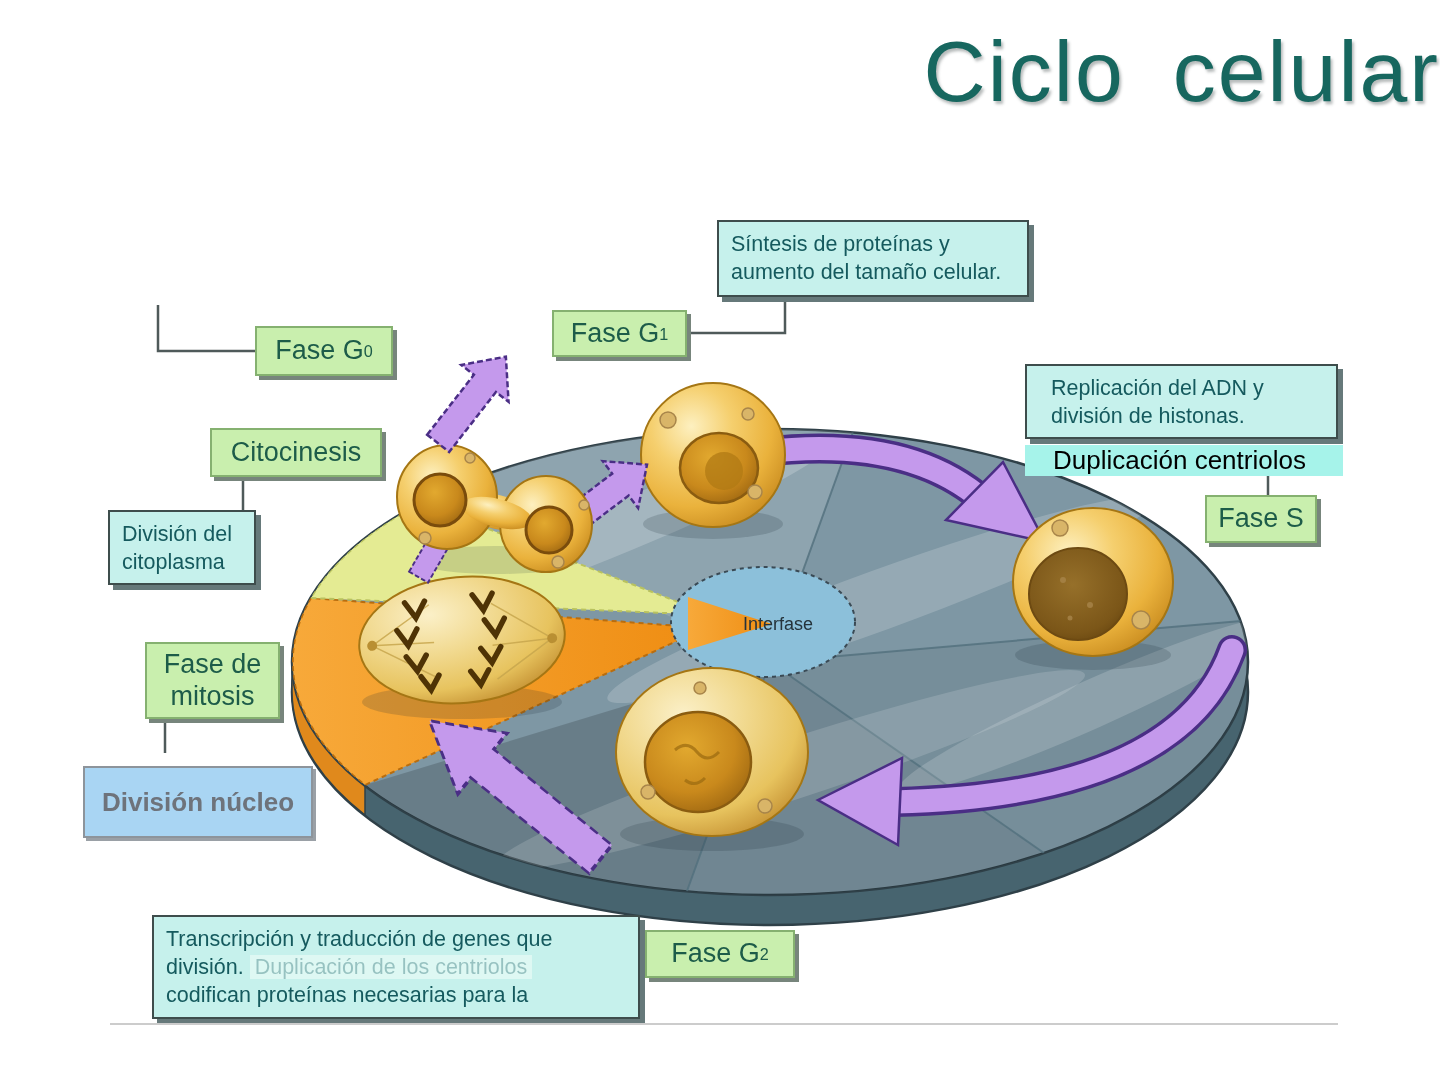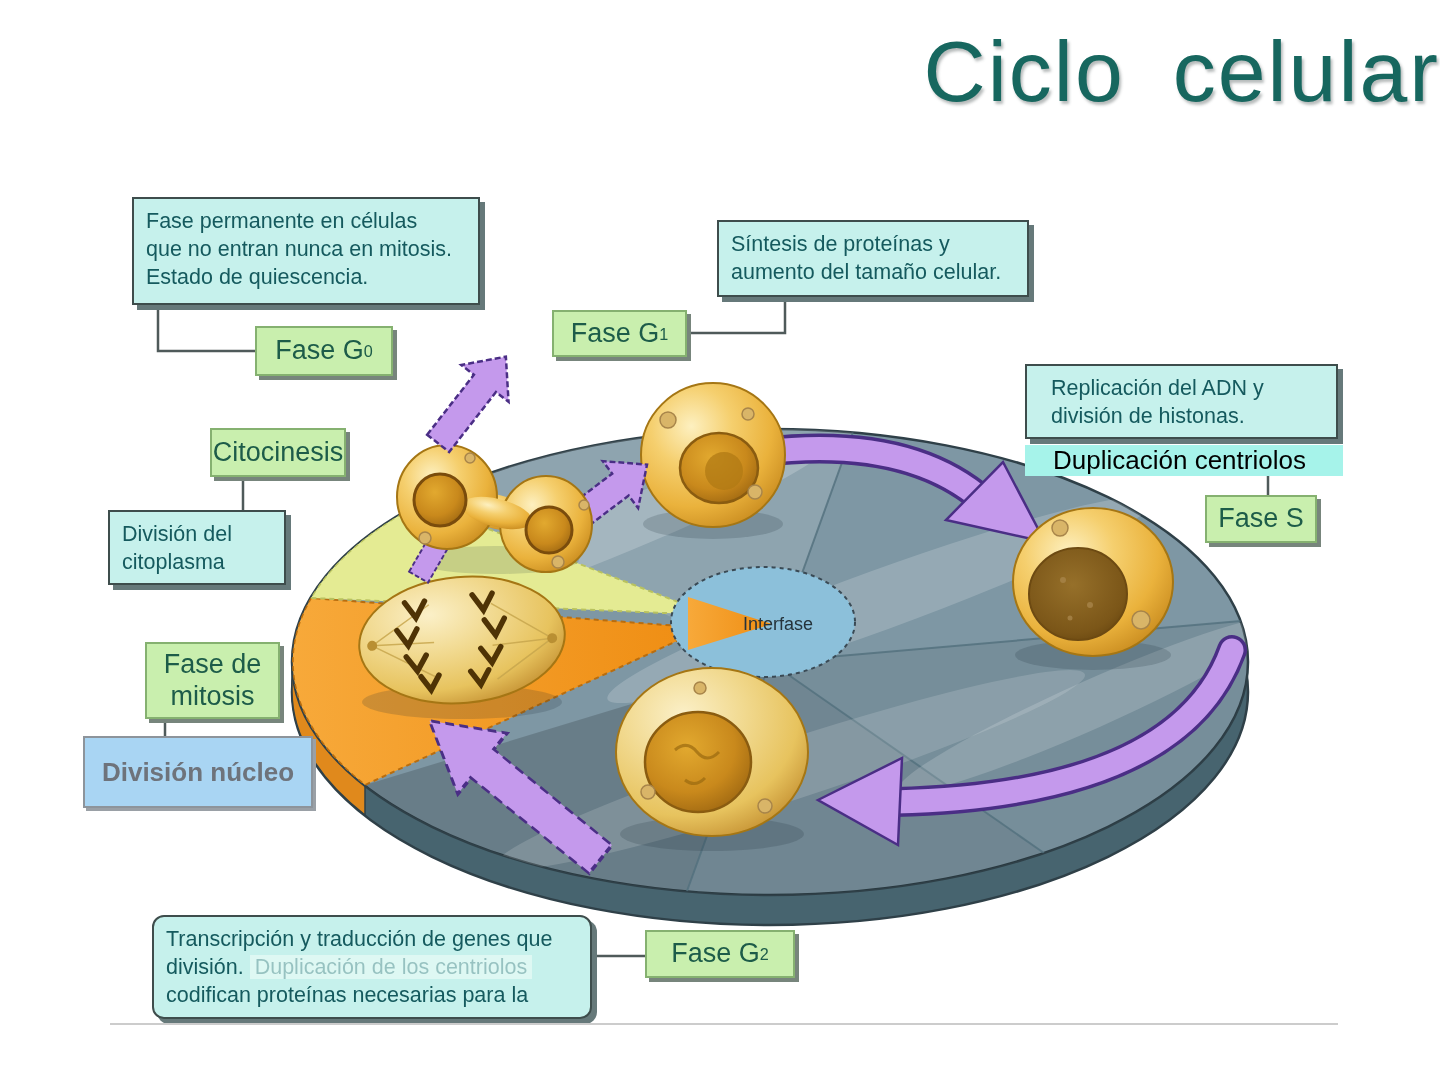--- a/index.html
+++ b/index.html
@@ -201,48 +201,43 @@
       <path d="M243,477 L243,510"></path>
       <path d="M165,719 L165,753"></path>
       <path d="M785,297 L785,333 L688,333"></path>
       <path d="M1268,475 L1268,496"></path>
       <path d="M587,956 L645,956"></path>
     </g>
   </svg>
 
   <div class="page-title">Ciclo celular</div>
 
-  <div class="box cyan" style="left:132px;top:197px;width:348px;height:108px;">
-    <div>Fase permanente en células</div>
-    <div>que no entran nunca en mitosis.</div>
-    <div>Estado de quiescencia.</div>
-  </div>
 
   <div class="box green" style="left:255px;top:326px;width:138px;height:50px;">
     <span>Fase G</span>
       <sub>0</sub>
   </div>
 
-  <div class="box green" style="left:210px;top:428px;width:136px;height:49px;">
+  <div class="box green" style="left:210px;top:428px;width:172px;height:49px;">
     <span>Citocinesis</span>
   </div>
 
-  <div class="box cyan" style="left:108px;top:510px;width:178px;height:75px;">
+  <div class="box cyan" style="left:108px;top:510px;width:148px;height:75px;">
     <div>División del</div>
     <div>citoplasma</div>
   </div>
 
   <div class="box green" style="left:145px;top:642px;width:135px;height:77px;">
     <span>
         <span style="display:block;">Fase de</span>
         <span style="display:block;">mitosis</span>
       </span>
   </div>
 
-  <div class="box bluebox" style="left:83px;top:736px;width:230px;height:72px;">
+  <div class="box bluebox" style="left:83px;top:766px;width:230px;height:72px;">
     <span>División núcleo</span>
   </div>
 
   <div class="box cyan" style="left:717px;top:220px;width:312px;height:77px;">
     <div>Síntesis de proteínas y</div>
     <div>aumento del tamaño celular.</div>
   </div>
 
   <div class="box green" style="left:552px;top:310px;width:135px;height:47px;">
     <span>Fase G</span>
@@ -255,21 +250,21 @@
   </div>
 
   <div class="box hl" style="left:1025px;top:445px;width:318px;height:31px;">
     <span>Duplicación centriolos</span>
   </div>
 
   <div class="box green" style="left:1205px;top:495px;width:112px;height:48px;">
     <span>Fase S</span>
   </div>
 
-  <div class="box cyan" style="left:152px;top:915px;width:440px;height:104px;border-radius:12px;">
+  <div class="box cyan" style="left:152px;top:915px;width:488px;height:104px;">
     <div>Transcripción y traducción de genes que</div>
     <div><span>división.</span> <span class="faded">Duplicación de los centriolos</span></div>
     <div>codifican proteínas necesarias para la</div>
   </div>
 
   <div class="box green" style="left:645px;top:930px;width:150px;height:48px;">
     <span>Fase G</span>
       <sub>2</sub>
   </div>
 

